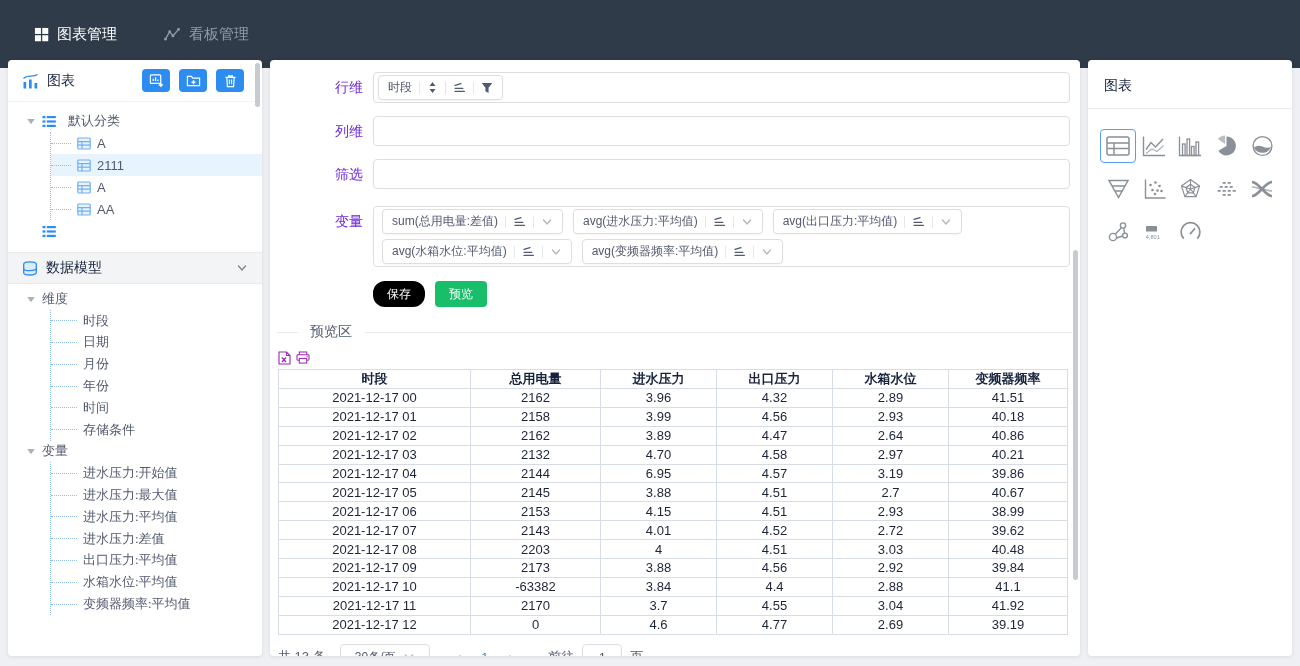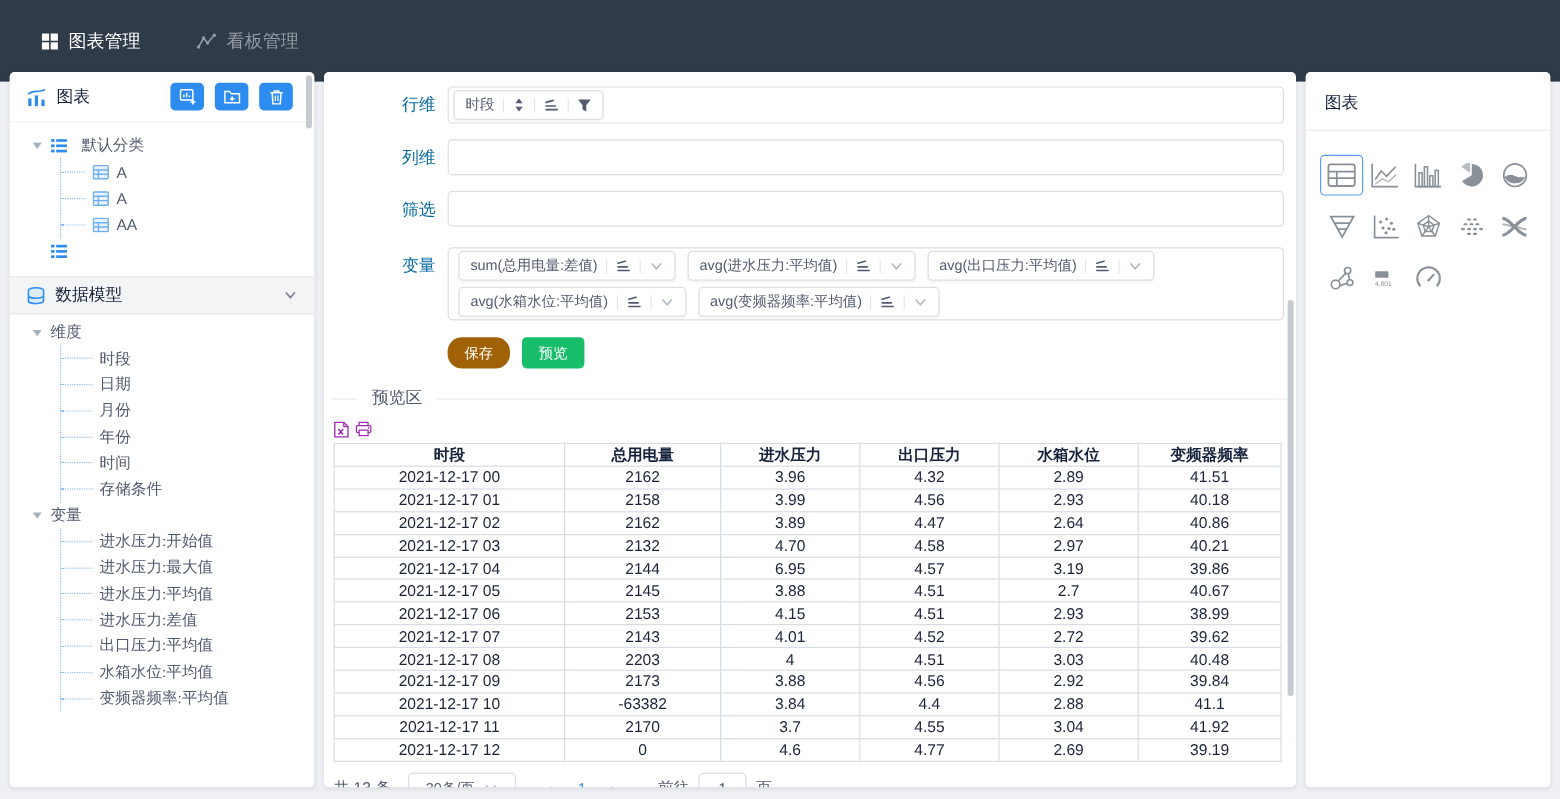--- a/index.html
+++ b/index.html
@@ -59,34 +59,34 @@
   .lone-row { margin-left:16px; }
 
   .section-bar { margin-top:6px; height:32px; background:#f3f4f6; border-top:1px solid #e8eaec; border-bottom:1px solid #e8eaec;
                  display:flex; align-items:center; gap:8px; padding:0 14px; font-size:14px; color:#17233d; cursor:pointer; }
   .section-bar .chev { margin-left:auto; color:#808695; }
 
   
   .form { padding:12px 10px 0 55px; }
   .frow { display:flex; align-items:flex-start; margin-bottom:13px; }
   .frow.filter-row { margin-bottom:17px;align-items:flex-end; }
-  .flabel { width:38px; text-align:right; font-size:14px; color:#0369a1; line-height:30px; margin-right:10px; flex:none; }
+  .flabel { width:38px; text-align:right; font-size:14px; color:#6d28d9; line-height:30px; margin-right:10px; flex:none; }
   .finput { flex:1; min-height:30px; border:1px solid #dcdee2; border-radius:4px; background:#fff;
             display:flex; flex-wrap:wrap; align-content:center; align-items:center; padding:2px 4px; gap:5px 10px; }
   .finput.tall { min-height:60px; align-content:space-around; padding-left:8px; }
   .chip { display:inline-flex; align-items:center; height:25px; border:1px solid #dcdee2; border-radius:4px;
           background:#fff; padding:0 9px; font-size:12px; color:#515a6e; gap:7px;
           box-shadow:0 1px 2px rgba(0,0,0,.04); cursor:pointer; white-space:nowrap; }
   .chip .sep { width:1px; height:12px; background:#e4e7ea; }
   .cicon { color:#515a6e; display:flex; }
   .cicon.muted { color:#b2b8c1; }
 
   .btn-row { padding-left:103px; margin-top:14px; display:flex; gap:10px; }
   .btn { height:26px; padding:0 14px; border:none; border-radius:4px; font-size:12px; color:#fff; cursor:pointer; }
-  .btn-save { background:#a16207;border-radius:12px; }
+  .btn-save { background:#000000;border-radius:12px; }
   .btn-preview { background:#19be6b; }
 
   .divider { display:flex; align-items:center; margin:16px 8px 10px 6px; font-size:14px; color:#515a6e; }
   .dline { height:1px; background:#e8eaec; }
   .dline.short { width:22px; margin-right:12px; }
   .dline.long { flex:1; margin-left:12px; }
 
   .exports { display:flex; gap:5px; padding:0 0 3px 8px; color:#9c27b0; }
   .exports span { cursor:pointer; display:flex; }
 
@@ -208,20 +208,30 @@
         <div class="child-row">
      <span class="connector"></span>
      <span class="ticon">
             <svg width="14" height="13" viewBox="0 0 14 13" fill="#eaf3fd" stroke="#6db0f5" stroke-width="1.2">
               <rect x="0.8" y="1" width="12.4" height="11" rx="1"></rect>
               <path d="M0.8 4.6 H13.2 M0.8 8.2 H13.2 M5 4.6 V12" fill="none"></path>
             </svg>
           </span>
      <span>A</span>
         </div>
+        <div class="child-row selected">
+     <span class="connector"></span>
+     <span class="ticon">
+            <svg width="14" height="13" viewBox="0 0 14 13" fill="#eaf3fd" stroke="#6db0f5" stroke-width="1.2">
+              <rect x="0.8" y="1" width="12.4" height="11" rx="1"></rect>
+              <path d="M0.8 4.6 H13.2 M0.8 8.2 H13.2 M5 4.6 V12" fill="none"></path>
+            </svg>
+          </span>
+     <span>2111</span>
+        </div>
         <div class="child-row">
      <span class="connector"></span>
      <span class="ticon">
             <svg width="14" height="13" viewBox="0 0 14 13" fill="#eaf3fd" stroke="#6db0f5" stroke-width="1.2">
               <rect x="0.8" y="1" width="12.4" height="11" rx="1"></rect>
               <path d="M0.8 4.6 H13.2 M0.8 8.2 H13.2 M5 4.6 V12" fill="none"></path>
             </svg>
           </span>
      <span>A</span>
         </div>

